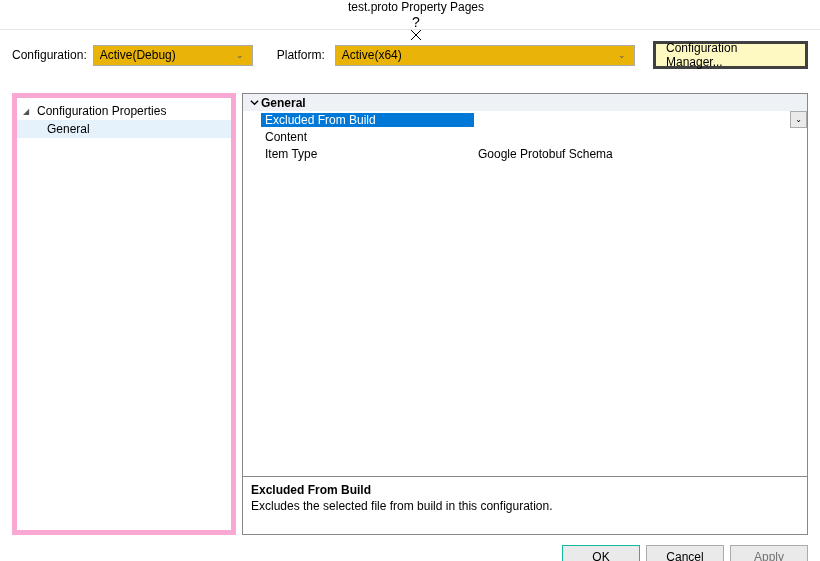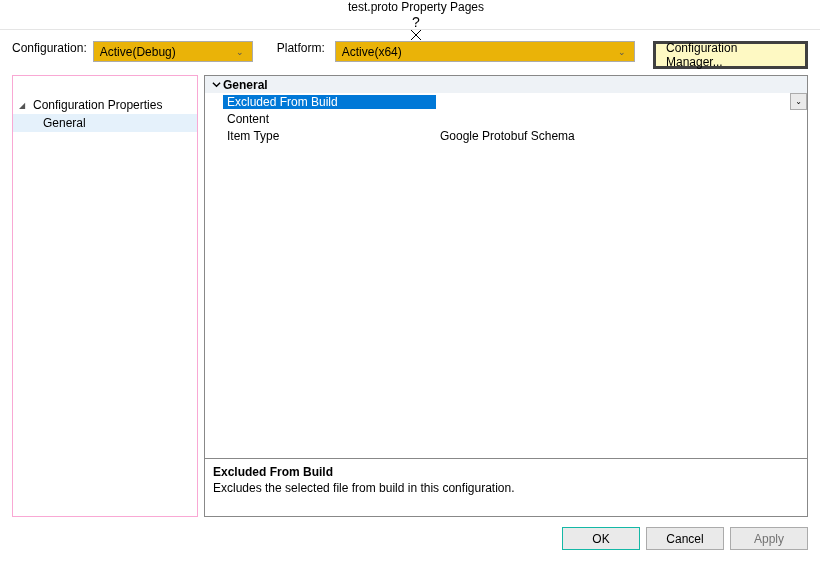--- a/index.html
+++ b/index.html
@@ -30,21 +30,22 @@
       display: flex;
       align-items: center;
       justify-content: center;
       font-size: 13px;
       color: #000;
     }
     .titlebar-btn.help { font-size: 14px; }
     .titlebar-btn.close svg { width: 10px; height: 10px; }
     .top-row {
       display: flex;
-      padding: 11px 12px 6px 12px;
+      align-items: center;
+      padding: 11px 12px 24px 12px;
       gap: 6px;
     }
     .top-row label {
       font-size: 12px;
     }
     .dropdown {
       border: 1px solid #ababab;
       background: #eab308;
       height: 21px;
       display: flex;
@@ -73,24 +74,24 @@
       width: 155px;
       justify-content: center;
     }
     .main-area {
       display: flex;
       padding: 0 12px;
       gap: 6px;
       height: 442px;
     }
     .tree-panel {
-      border: 1px solid #f9a8d4;
-      width: 186px;
-      background: #fff;
-      padding-top: 20px;
+      border: 5px solid #f9a8d4;
+      width: 224px;
+      background: #fff;
+      padding-top: 4px;
     }
     .tree-item {
       display: flex;
       align-items: center;
       height: 18px;
       padding-left: 6px;
       font-size: 12px;
     }
     .tree-item.parent::before {
       content: "◢";

